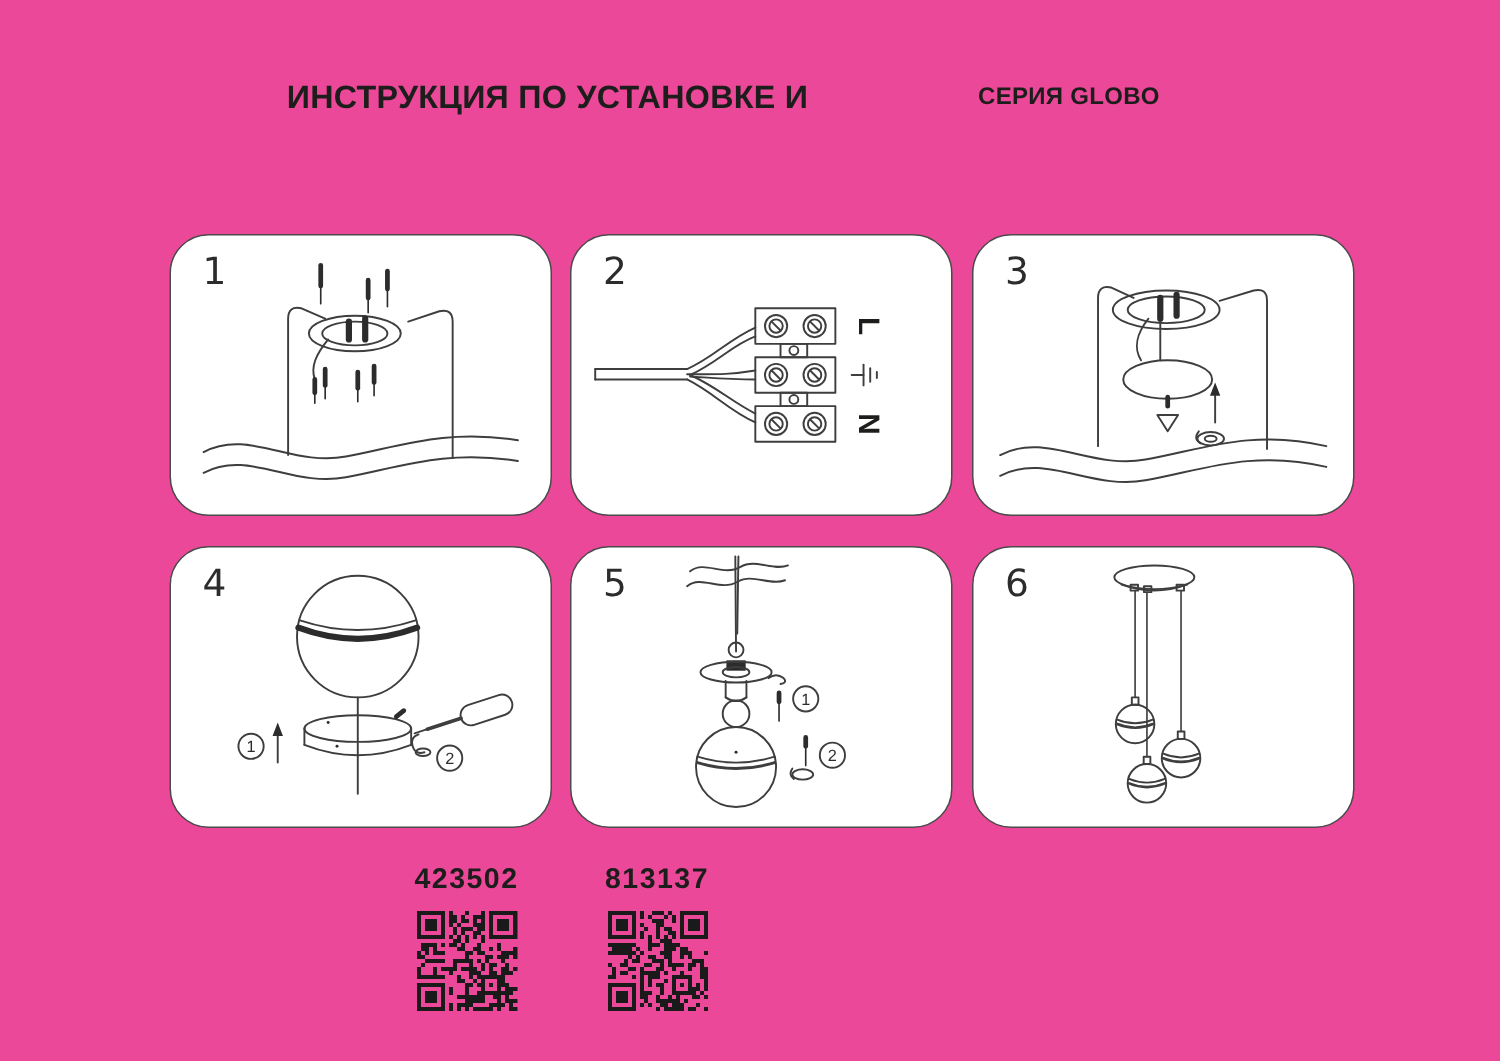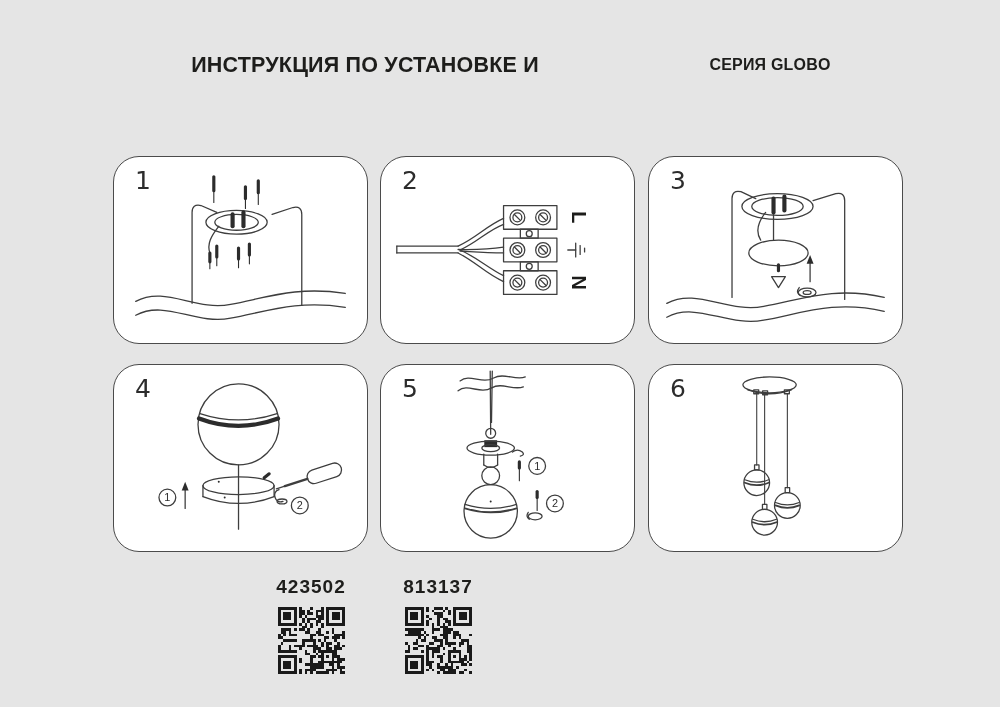--- a/index.html
+++ b/index.html
@@ -1,21 +1,21 @@
 <!DOCTYPE html>
 <html><head>
 <meta charset="utf-8">
 <style>
   html,body{margin:0;padding:0;background:#fff;}
-  .page{position:relative;width:1000px;height:707px;background:#e5e5e5;
+  .page{position:relative;width:1000px;height:707px;background:#ec4899;
         font-family:"Liberation Sans",sans-serif;color:#1d1d1b;overflow:hidden;}
 
   .title{position:absolute;left:115px;top:52px;width:500px;text-align:center;
          font-size:21.5px;font-weight:bold;line-height:26px;letter-spacing:.2px;}
-  .brand{position:absolute;left:652px;top:56px;width:236px;text-align:center;}
+  .brand{position:absolute;left:652px;top:56px;width:236px;text-align:left;}
   .series{font-size:16px;font-weight:bold;letter-spacing:.2px;}
   .articles{font-size:19px;font-weight:bold;margin-top:8px;letter-spacing:.3px;}
 
   .panel{position:absolute;width:255px;height:188px;border:1.6px solid #4b4b4b;
          border-radius:26px;box-sizing:border-box;background:#fff;}
   .panel .num{position:absolute;left:21px;top:9px;font-size:25px;color:#2c2c2c;
               font-family:"DejaVu Sans",sans-serif;}
   .panel svg{position:absolute;left:0;top:0;width:100%;height:100%;}
 
   .ln{stroke:#3e3e3e;fill:none;stroke-width:1.3;stroke-linecap:round;stroke-linejoin:round;}

